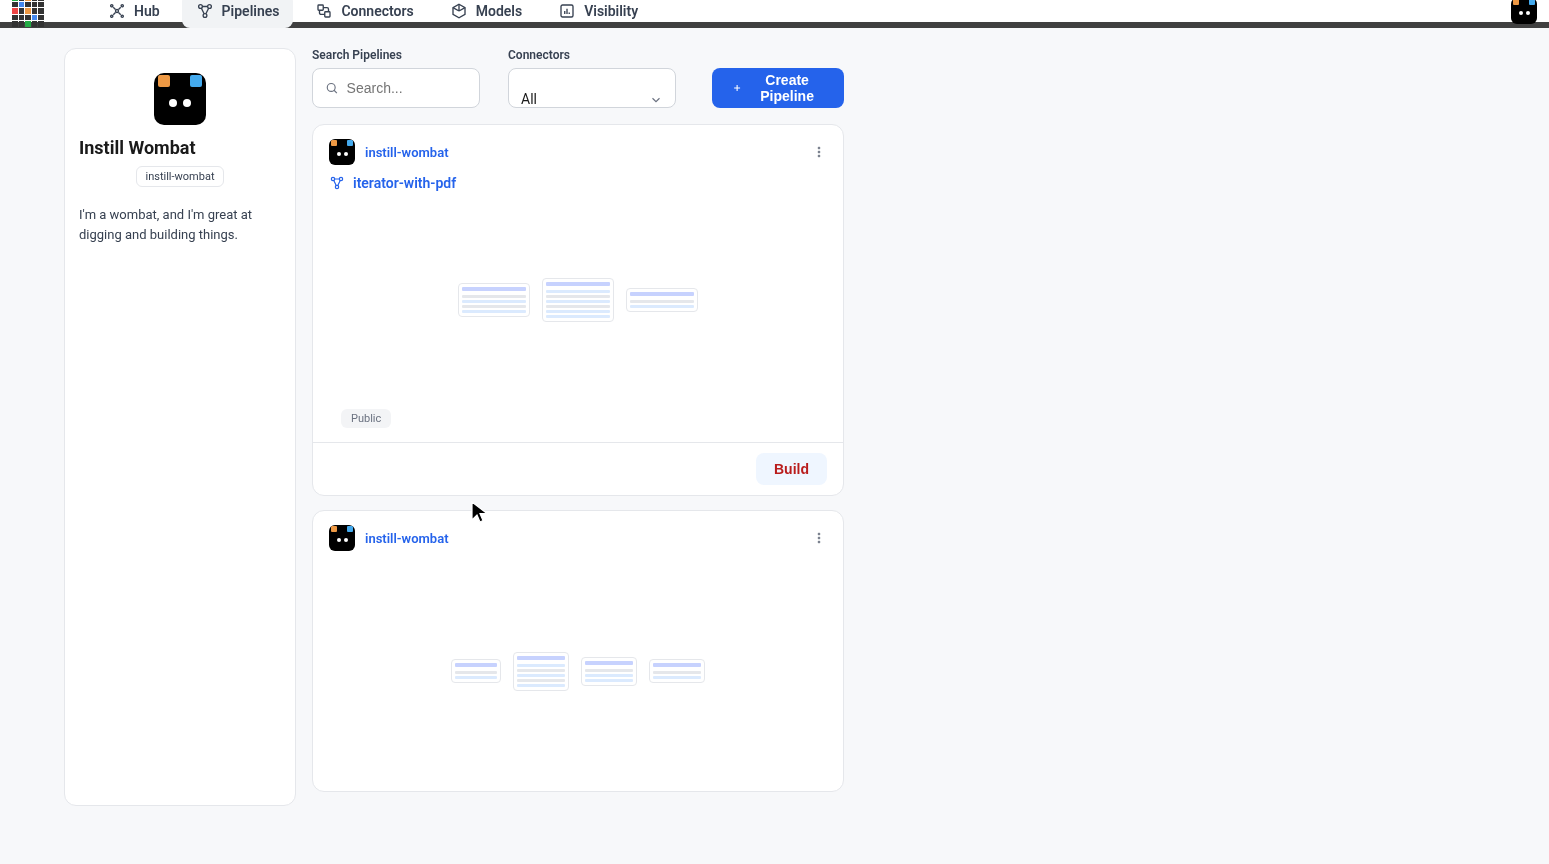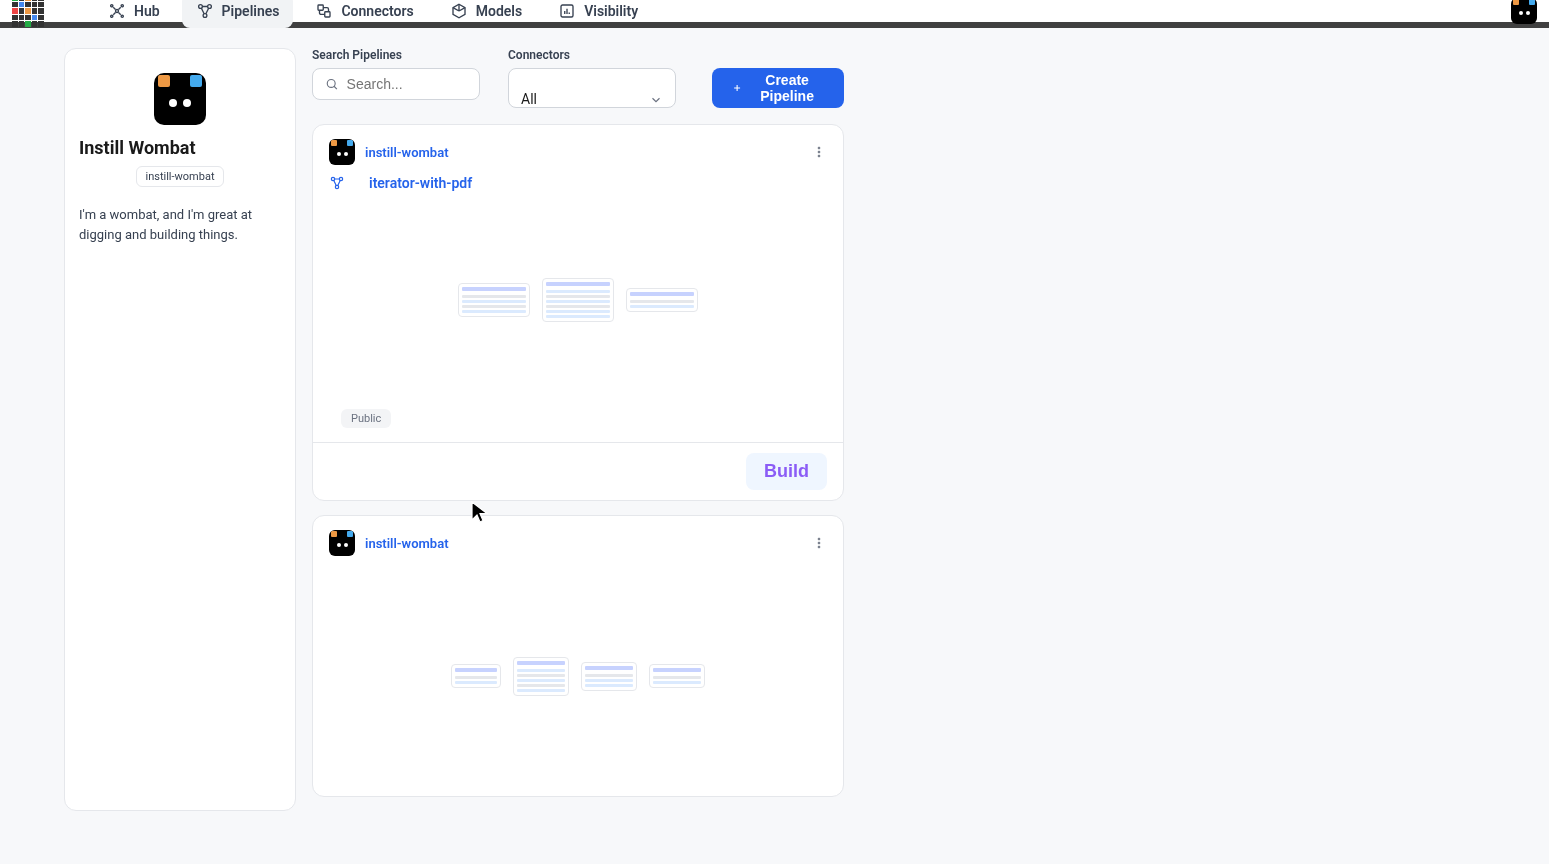--- a/index.html
+++ b/index.html
@@ -97,21 +97,21 @@
 }
 .profile-stats .count { color: #2563eb; margin-left: 6px; }
 
 .main { width: 532px; }
 .filters { display: flex; gap: 28px; margin-bottom: 16px; }
 .filter-group { display: flex; flex-direction: column; gap: 6px; }
 .filter-label { font-size: 12px; font-weight: 600; color: #374151; }
 .input-wrap {
   display: flex; align-items: center; gap: 8px;
   background: #fff; border: 1px solid #d1d5db; border-radius: 8px;
-  height: 32px; padding: 0 12px; width: 168px;
+  height: 40px; padding: 0 12px; width: 168px;
 }
 .input-wrap input { border: none; outline: none; font-size: 14px; width: 100%; background: transparent; }
 .search-icon { width: 16px; height: 16px; stroke: #6b7280; stroke-width: 2; fill: none; }
 .select-wrap {
   display: flex; align-items: flex-end; justify-content: space-between;
   background: #fff; border: 1px solid #d1d5db; border-radius: 8px;
   height: 40px; padding: 0 12px; width: 168px; font-size: 14px; cursor: pointer;
 }
 .chev { width: 14px; height: 14px; stroke: #6b7280; stroke-width: 2; fill: none; }
 .btn-primary {
@@ -127,21 +127,21 @@
   margin-bottom: 14px; overflow: hidden;
 }
 .card-head {
   display: flex; align-items: center; justify-content: space-between;
   padding: 14px 16px 0;
 }
 .card-head-left { display: flex; align-items: center; gap: 10px; }
 .owner-link { color: #2563eb; font-weight: 600; font-size: 13px; }
 .kebab { width: 16px; height: 16px; stroke: #6b7280; fill: #6b7280; cursor: pointer; }
 .card-title {
-  display: flex; align-items: center; gap: 24px;
+  display: flex; align-items: center; gap: 8px;
   padding: 10px 16px 4px;
   color: #2563eb; font-weight: 600; font-size: 14px;
 }
 .pipe-icon { width: 16px; height: 16px; stroke: #2563eb; stroke-width: 1.8; fill: none; }
 .card-desc {
   padding: 0 16px; font-family: ui-monospace, Menlo, monospace;
   font-size: 12px; color: #6b7280;
 }
 .card-preview {
   height: 210px; display: flex; align-items: center; justify-content: center; gap: 12px;
@@ -161,22 +161,22 @@
 .badge {
   background: #f3f4f6; color: #6b7280; font-size: 11px;
   padding: 3px 10px; border-radius: 6px;
   margin-left: 12px;
 }
 .card-actions {
   border-top: 1px solid #e5e7eb; padding: 10px 16px;
   display: flex; justify-content: flex-end;
 }
 .btn-build {
-  background: #eff6ff; color: #8b5cf6; border: none; border-radius: 8px;
-  padding: 8px 18px; font-weight: 700; font-size: 18px; cursor: pointer;
+  background: #eff6ff; color: #b91c1c; border: none; border-radius: 8px;
+  padding: 8px 18px; font-weight: 700; font-size: 14px; cursor: pointer;
 }
 
 .cursor-ptr {
   position: absolute; left: 468px; top: 500px; pointer-events: none;
   width: 24px; height: 24px;
 }
 </style>
 </head>
 <body>
 

